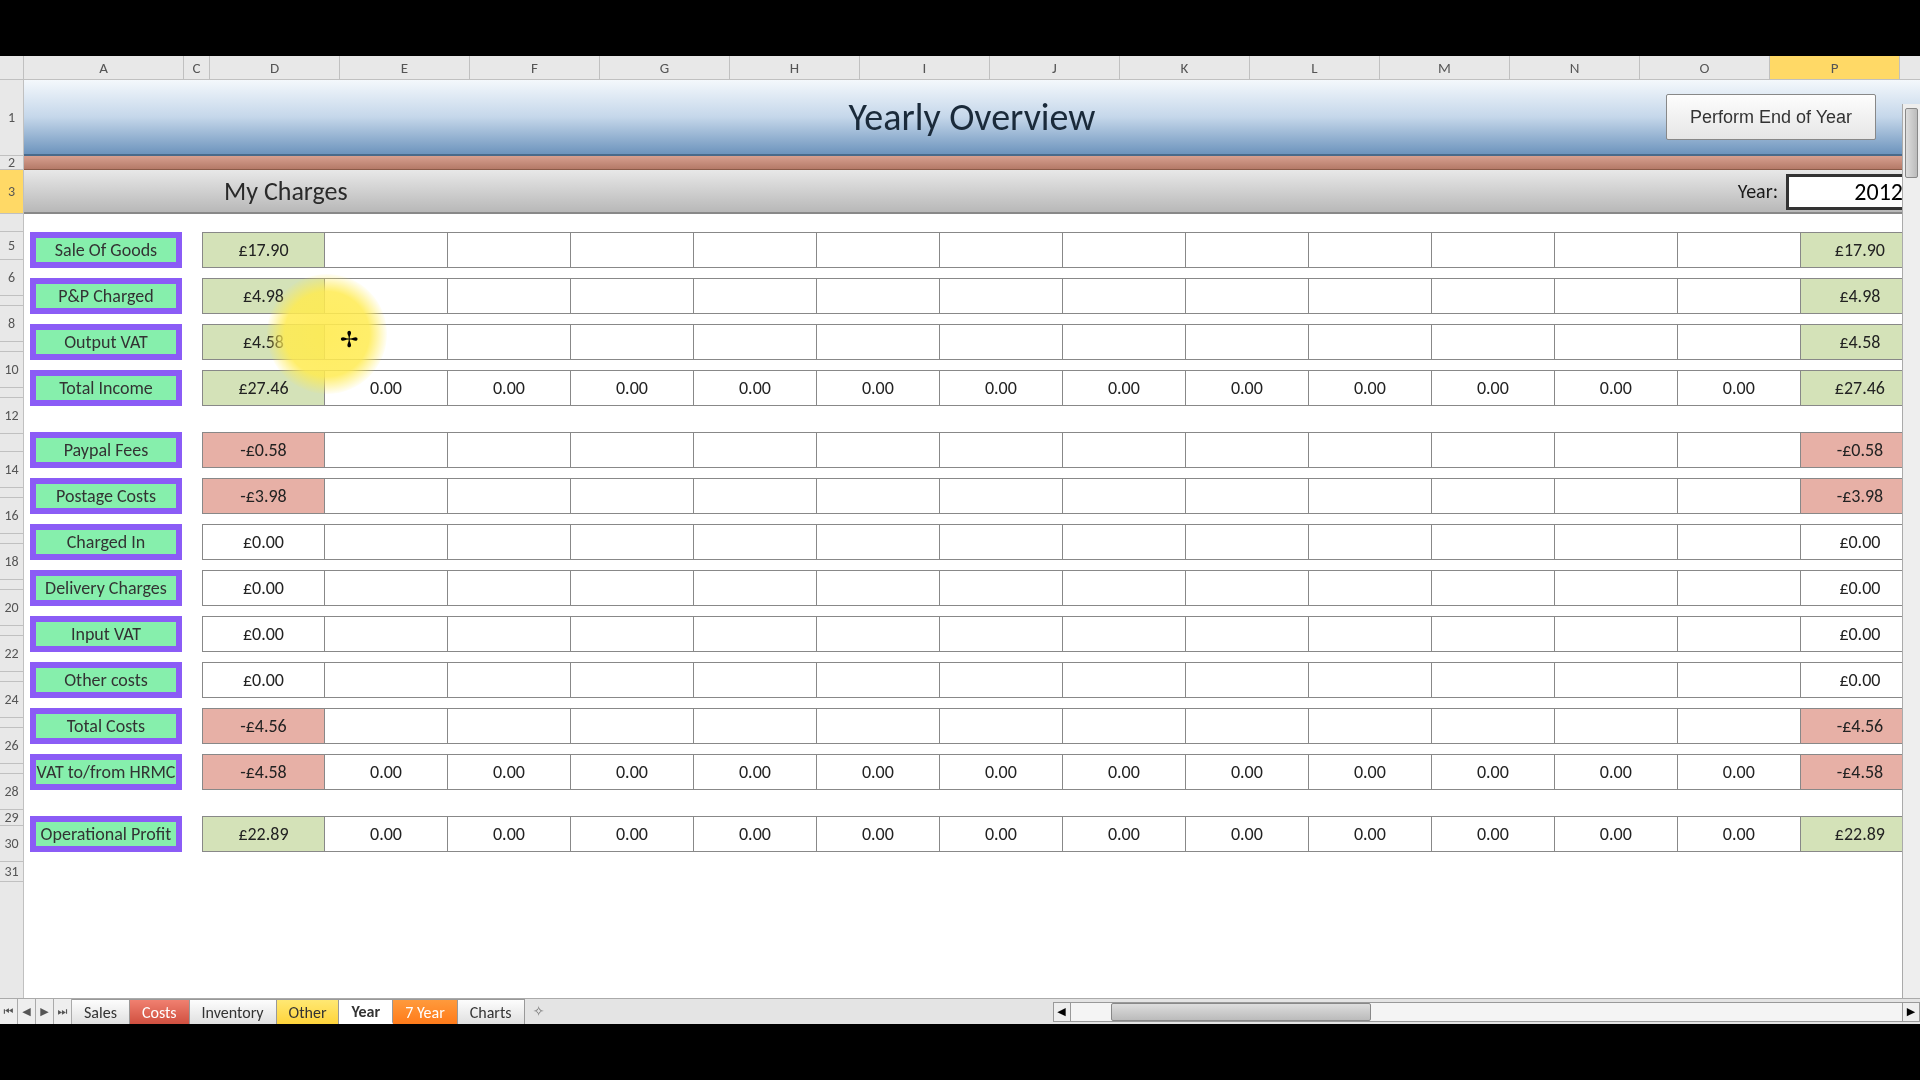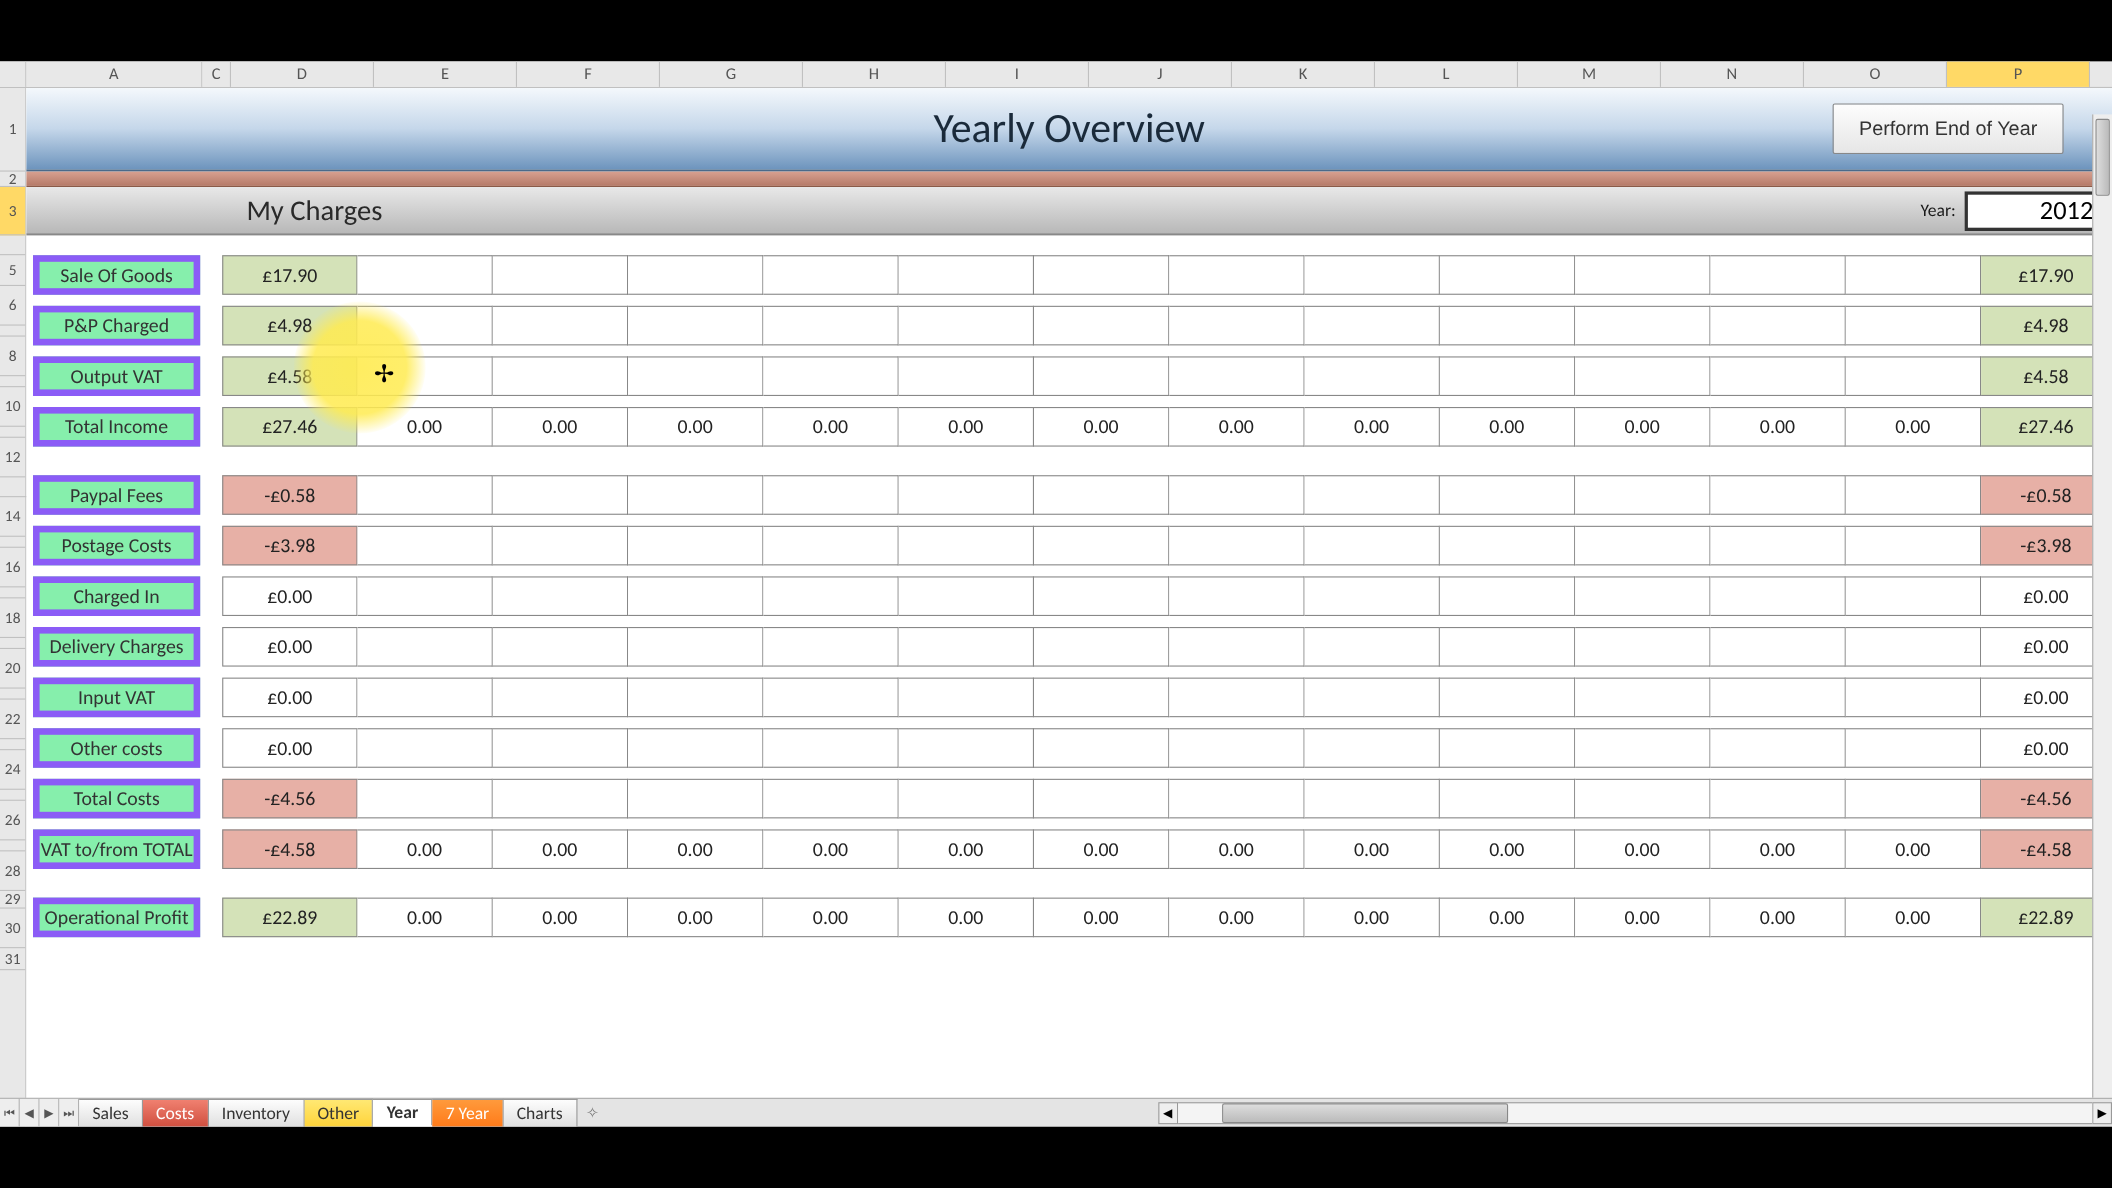--- a/index.html
+++ b/index.html
@@ -20,21 +20,21 @@
     .cells { flex: 1; position: relative; background: #fff; }
     
     .title-band { position: absolute; left: 0; top: 0; right: 0; height: 76px; background: linear-gradient(#f4f8fc, #c5d7ea 50%, #6d94bd); border-bottom: 2px solid #4a6a8a; display: flex; align-items: center; justify-content: center; }
     .title-text { font-size: 38px; color: #1a2a3a; }
     .eoy-btn { position: absolute; right: 44px; top: 14px; width: 210px; height: 46px; background: linear-gradient(#fdfdfd,#e6e6e6); border: 1px solid #888; border-radius: 2px; font-size: 18px; color: #333; cursor: pointer; }
     
     .rust-band { position: absolute; left: 0; top: 76px; right: 0; height: 14px; background: linear-gradient(#d7a090,#b57a68); border-bottom: 1px solid #8a5a48; }
     
     .company-band { position: absolute; left: 0; top: 90px; right: 0; height: 44px; background: linear-gradient(#e8e8e8,#b8b8b8); border-bottom: 2px solid #888; display: flex; align-items: center; }
     .company-name { position: absolute; left: 200px; font-size: 26px; color: #2a2a2a; }
-    .year-label { position: absolute; right: 142px; font-size: 16px; color: #1a1a1a; }
+    .year-label { position: absolute; right: 142px; font-size: 20px; color: #1a1a1a; }
     .year-box { position: absolute; right: 6px; top: 4px; width: 128px; height: 36px; border: 3px solid #333; background: #fff; font-size: 24px; text-align: right; padding-right: 8px; line-height: 30px; }
     
     .sheet-body { position: absolute; left: 0; top: 152px; right: 0; }
     
     .drow { display: flex; align-items: stretch; height: 36px; margin-bottom: 10px; }
     .rlabel { width: 160px; margin-left: 6px; border: 6px solid #8b5cf6; background: #86efac; display: flex; align-items: center; justify-content: center; font-size: 18px; color: #333; }
     .rlabel.hidden { border: none; background: transparent; }
     .cell { border: 1px solid #888; border-left: none; display: flex; align-items: center; justify-content: center; font-size: 18px; color: #222; background: #fff; }
     .cell.first { border-left: 1px solid #888; margin-left: 20px; }
     .cell.green { background: #d4e2b8; }
@@ -317,21 +317,21 @@
               <div class="cell " style="width: 130px;"></div>
               <div class="cell " style="width: 130px;"></div>
               <div class="cell " style="width: 130px;"></div>
               <div class="cell " style="width: 130px;"></div>
               <div class="cell " style="width: 130px;"></div>
               <div class="cell " style="width: 130px;"></div>
               <div class="cell " style="width: 130px;"></div>
               <div class="cell red" style="width: 126px;">-£4.56</div>
             </div>
             <div class="drow ">
-              <div class="rlabel">VAT to/from TOTAL</div>
+              <div class="rlabel">VAT to/from HRMC</div>
               <div class="cell red first" style="width: 130px;">-£4.58</div>
               <div class="cell " style="width: 130px;">0.00</div>
               <div class="cell " style="width: 130px;">0.00</div>
               <div class="cell " style="width: 130px;">0.00</div>
               <div class="cell " style="width: 130px;">0.00</div>
               <div class="cell " style="width: 130px;">0.00</div>
               <div class="cell " style="width: 130px;">0.00</div>
               <div class="cell " style="width: 130px;">0.00</div>
               <div class="cell " style="width: 130px;">0.00</div>
               <div class="cell " style="width: 130px;">0.00</div>

